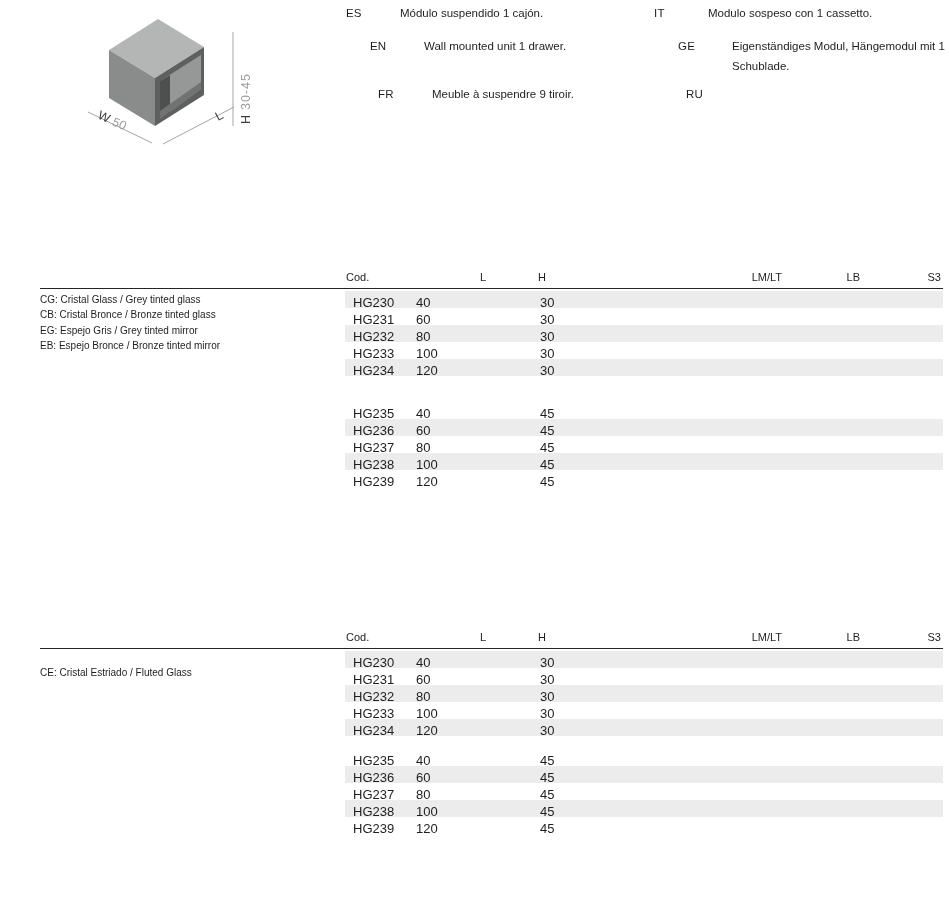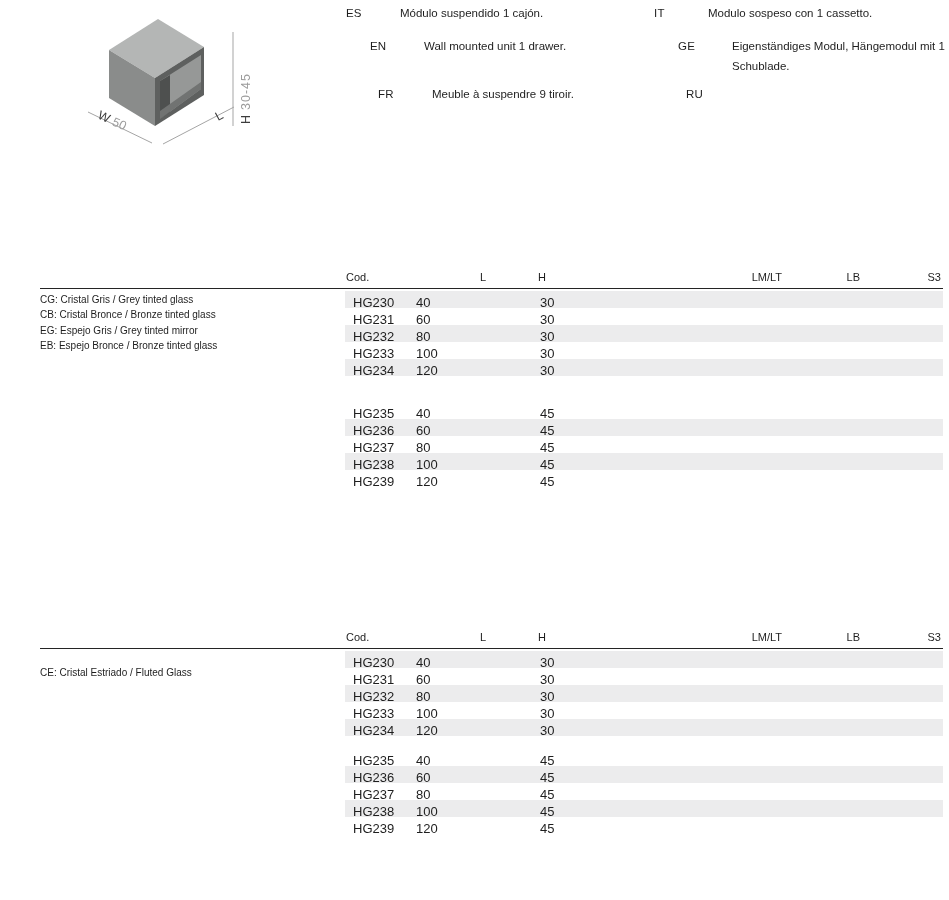--- a/index.html
+++ b/index.html
@@ -158,24 +158,24 @@
         <span class="c-h">45</span>
       </div>
       <div class="row">
         <span class="c-cod">HG239</span>
         <span class="c-l">120</span>
         <span class="c-h">45</span>
       </div>
     </div>
 </div>
 <div class="legend l1">
-  <div>CG: Cristal Gris / Grey tinted glass</div>
+  <div>CG: Cristal Glass / Grey tinted glass</div>
   <div>CB: Cristal Bronce / Bronze tinted glass</div>
   <div>EG: Espejo Gris / Grey tinted mirror</div>
-  <div>EB: Espejo Bronce / Bronze tinted glass</div>
+  <div>EB: Espejo Bronce / Bronze tinted mirror</div>
 </div>
 
 <div class="spec-table t2">
   <div class="thead">
     <span class="h-cod">Cod.</span>
     <span class="h-l">L</span>
     <span class="h-h">H</span>
     <span class="h-lmlt">LM/LT</span>
     <span class="h-lb">LB</span>
     <span class="h-s3">S3</span>

